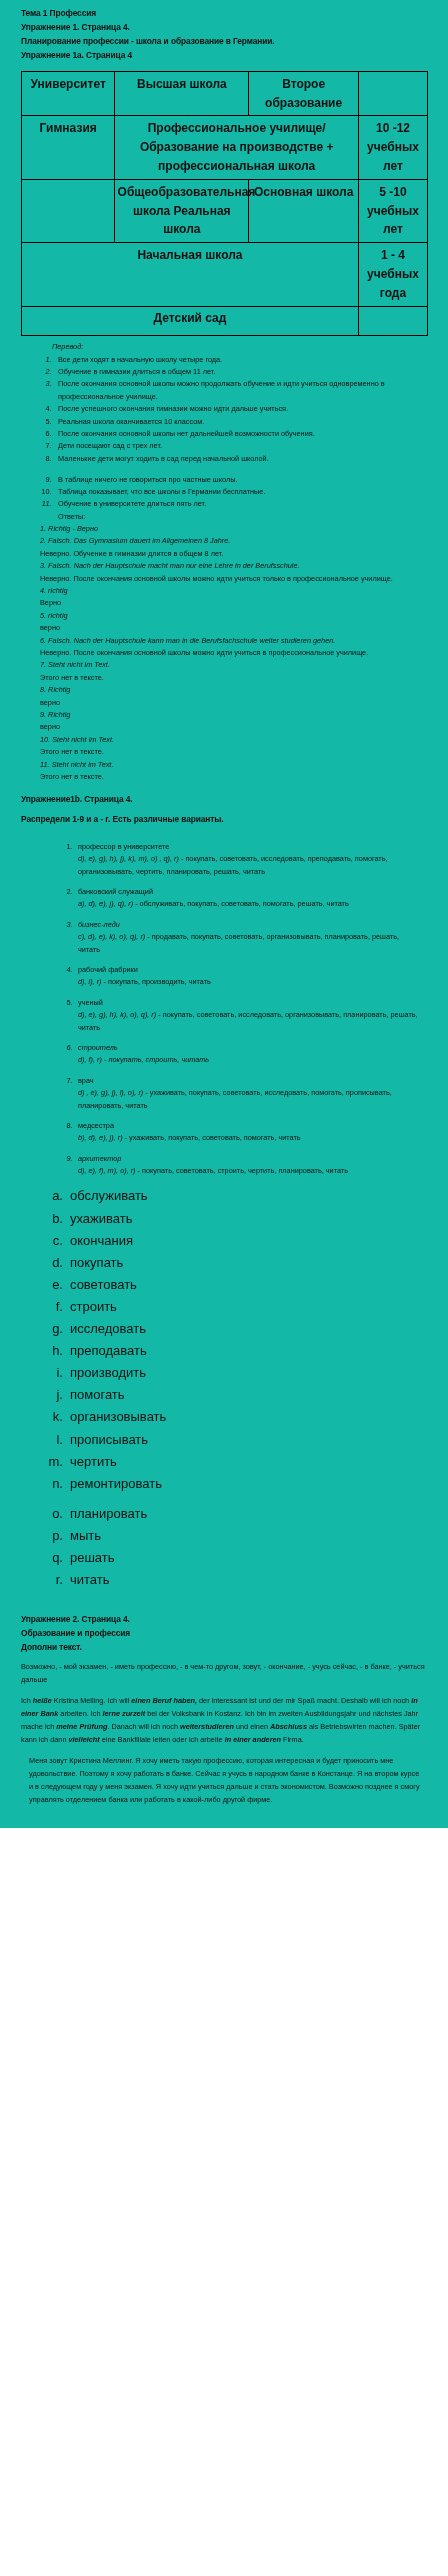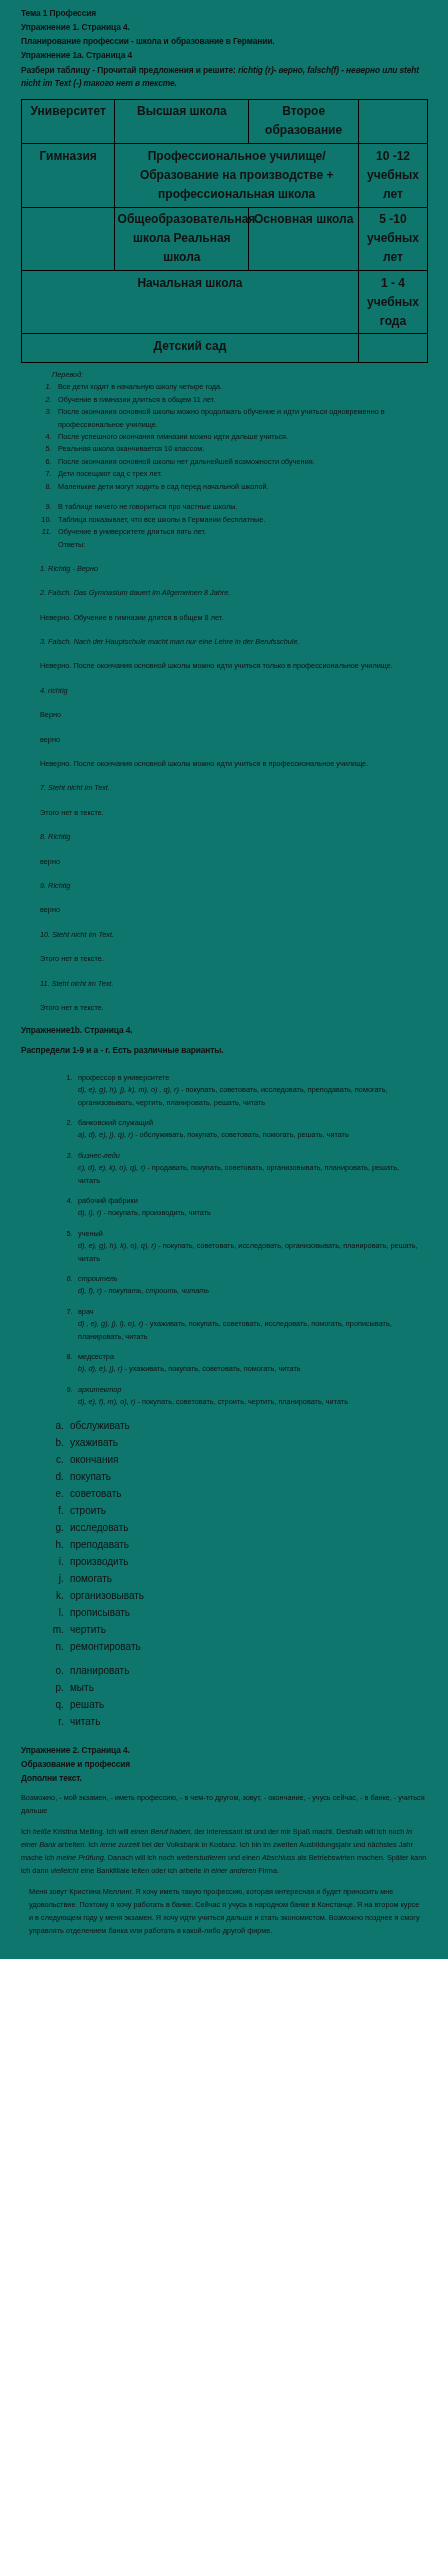--- a/index.html
+++ b/index.html
@@ -11,21 +11,21 @@
   body {
     width: 449px;
     font-family: "Liberation Sans", sans-serif;
     color: #111111;
     -webkit-font-smoothing: antialiased;
   }
   .page {
     width: 449px;
     box-sizing: border-box;
     padding: 4.5px 21px 13.5px 21px;
-    background: #0f766e;
+    background: #14b8a6;
   }
   .hdr {
     font-weight: bold;
     font-size: 8.4px;
     line-height: 1.62;
     margin: 0 0 0.6px 0;
     letter-spacing: -0.1px;
   }
   .hdr.first { margin-top: 2.2px; }
   .hdr .ital {
@@ -52,21 +52,21 @@
   table.schema td.tall-a { height: 26px; }
   table.schema td.tall-b { height: 42px; }
   table.schema td.tall-c { height: 40px; }
   table.schema td.tall-d { height: 43px; }
   table.schema td.tall-e { height: 22.4px; }
   .col-a { width: 23%; }
   .col-b { width: 33%; }
   .col-c { width: 27%; }
   .col-d { width: 17%; }
   .ital { font-style: italic; }
-  .bi { font-weight: normal; font-style: italic; }
+  .bi { font-weight: bold; font-style: italic; }
 
   .translation-label {
     font-size: 7.3px;
     font-style: italic;
     line-height: 1.70;
     margin: 3.4px 0 0 31px;
   }
 
   ol.numlist {
     margin: 0 0 0 19px;
@@ -83,61 +83,60 @@
   ol.numlist > li.gap { margin-top: 8.4px; }
 
   .answers-label {
     font-size: 7.3px;
     line-height: 1.70;
     margin: 0 0 0 37px;
   }
   .ans {
     font-size: 7.3px;
     line-height: 1.70;
-    margin: 12px 0 0 19px;
+    margin: 0 0 0 19px;
   }
 
   .section-gap { height: 10px; }
   .small-gap { height: 5.6px; }
 
   ol.joblist {
     margin: 0 0 0 31px;
     padding: 0 0 0 14.6px;
     font-size: 7.3px;
     line-height: 1.70;
   }
   ol.joblist > li { margin: 8px; padding-left: 3.4px; }
   ol.joblist > li.it { font-style: italic; }
   ol.joblist > li .detail { display: block; font-style: italic; }
   ol.joblist > li .detail .ru { font-style: normal; }
   ol.joblist > li .detail.allit .ru { font-style: italic; }
 
   ol.letterlist {
     list-style-type: lower-alpha;
-    margin: 0 0 8px 31px;
+    margin: 0 0 16px 31px;
     padding: 0 0 0 14.6px;
-    font-size: 10px;
+    font-size: 13px;
     line-height: 1.70;
   }
   ol.letterlist > li { padding-left: 3.4px; }
   ol.letterlist > li.gap { margin-top: 7.9px; }
 
   .ger { font-size: 7.3px; line-height: 1.78; margin: 8px; }
   .ger-para { margin: 0 0 7.9px 0; }
 </style>
 </head>
 <body>
 
 <div class="page">
 
   <div class="hdr first">Тема 1 Профессия</div>
   <div class="hdr">Упражнение 1. Страница 4.</div>
   <div class="hdr">Планирование профессии - школа и образование в Германии.</div>
   <div class="hdr">Упражнение 1a. Страница 4</div>
-  <div class="hdr"><span>Разбери таблицу - Прочитай предложения и решите:</span><span class="ital"> richtig (r)- верно, falsch(f) - неверно или steht nicht im Text (-) такого нет в тексте.</span></div>
 
   <table class="schema">
     <colgroup>
         <col class="col-a">
         <col class="col-b">
         <col class="col-c">
         <col class="col-d">
       </colgroup>
     <tbody>
       <tr>
@@ -184,21 +183,23 @@
   </ol>
 
   <div class="answers-label">Ответы:</div>
   <div class="ans ital">1. Richtig - Верно</div>
   <div class="ans ital">2. Falsch. Das Gymnasium dauert im Allgemeinen 8 Jahre.</div>
   <div class="ans">Неверно. Обучение в гимназии длится в общем 8 лет.</div>
   <div class="ans ital">3. Falsch. Nach der Hauptschule macht man nur eine Lehre  in der Berufsschule.</div>
   <div class="ans">Неверно. После окончания основной школы можно идти учиться только в профессиональное училище.</div>
   <div class="ans ital">4. richtig</div>
   <div class="ans">Верно</div>
+  <div class="ans ital">5. richtig</div>
   <div class="ans">верно</div>
+  <div class="ans ital">6. Falsch. Nach der Hauptschule kann man in die Berufsfachschule weiter studieren gehen.</div>
   <div class="ans">Неверно. После окончания основной школы можно идти учиться в профессиональное училище.</div>
   <div class="ans ital">7. Steht nicht im Text.</div>
   <div class="ans">Этого нет в тексте.</div>
   <div class="ans ital">8. Richtig</div>
   <div class="ans">верно</div>
   <div class="ans ital">9. Richtig</div>
   <div class="ans">верно</div>
   <div class="ans ital">10. Steht nicht im Text.</div>
   <div class="ans">Этого нет в тексте.</div>
   <div class="ans ital">11. Steht nicht im Text.</div>

